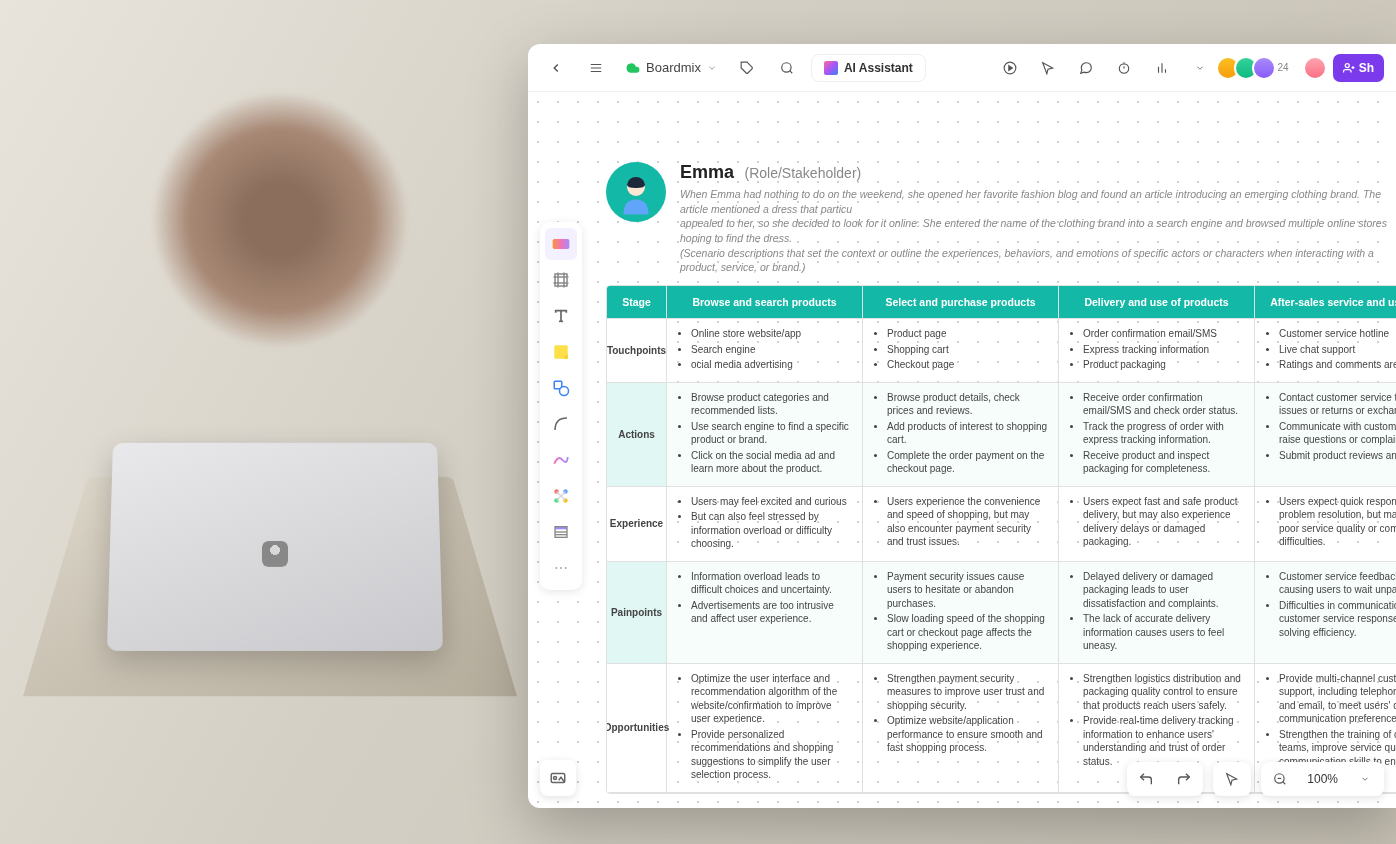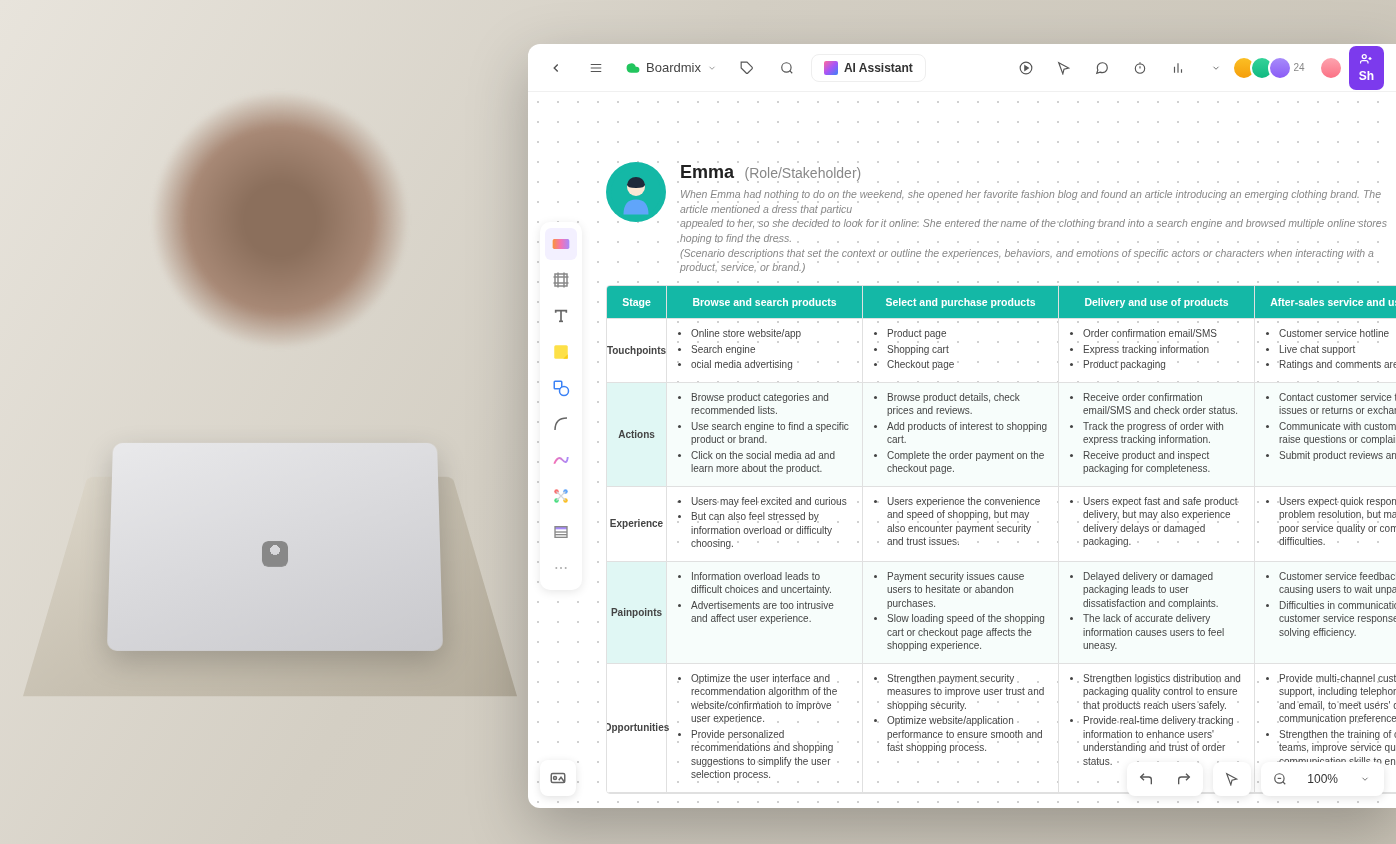--- a/index.html
+++ b/index.html
@@ -131,21 +131,20 @@
   display: flex;
   align-items: center;
   gap: 4px;
   padding: 7px 10px;
   background: #7c3aed;
   color: #fff;
   font-size: 12px;
   font-weight: 600;
   border-radius: 7px;
   cursor: pointer;
-  flex-direction: column;
 }
 .canvas-area {
   position: absolute;
   top: 48px; left: 0; right: 0; bottom: 0;
   background-image: radial-gradient(circle, #d0d0d0 1px, transparent 1px);
   background-size: 20px 20px;
   overflow: hidden;
 }
 .left-toolbar {
   position: absolute;

